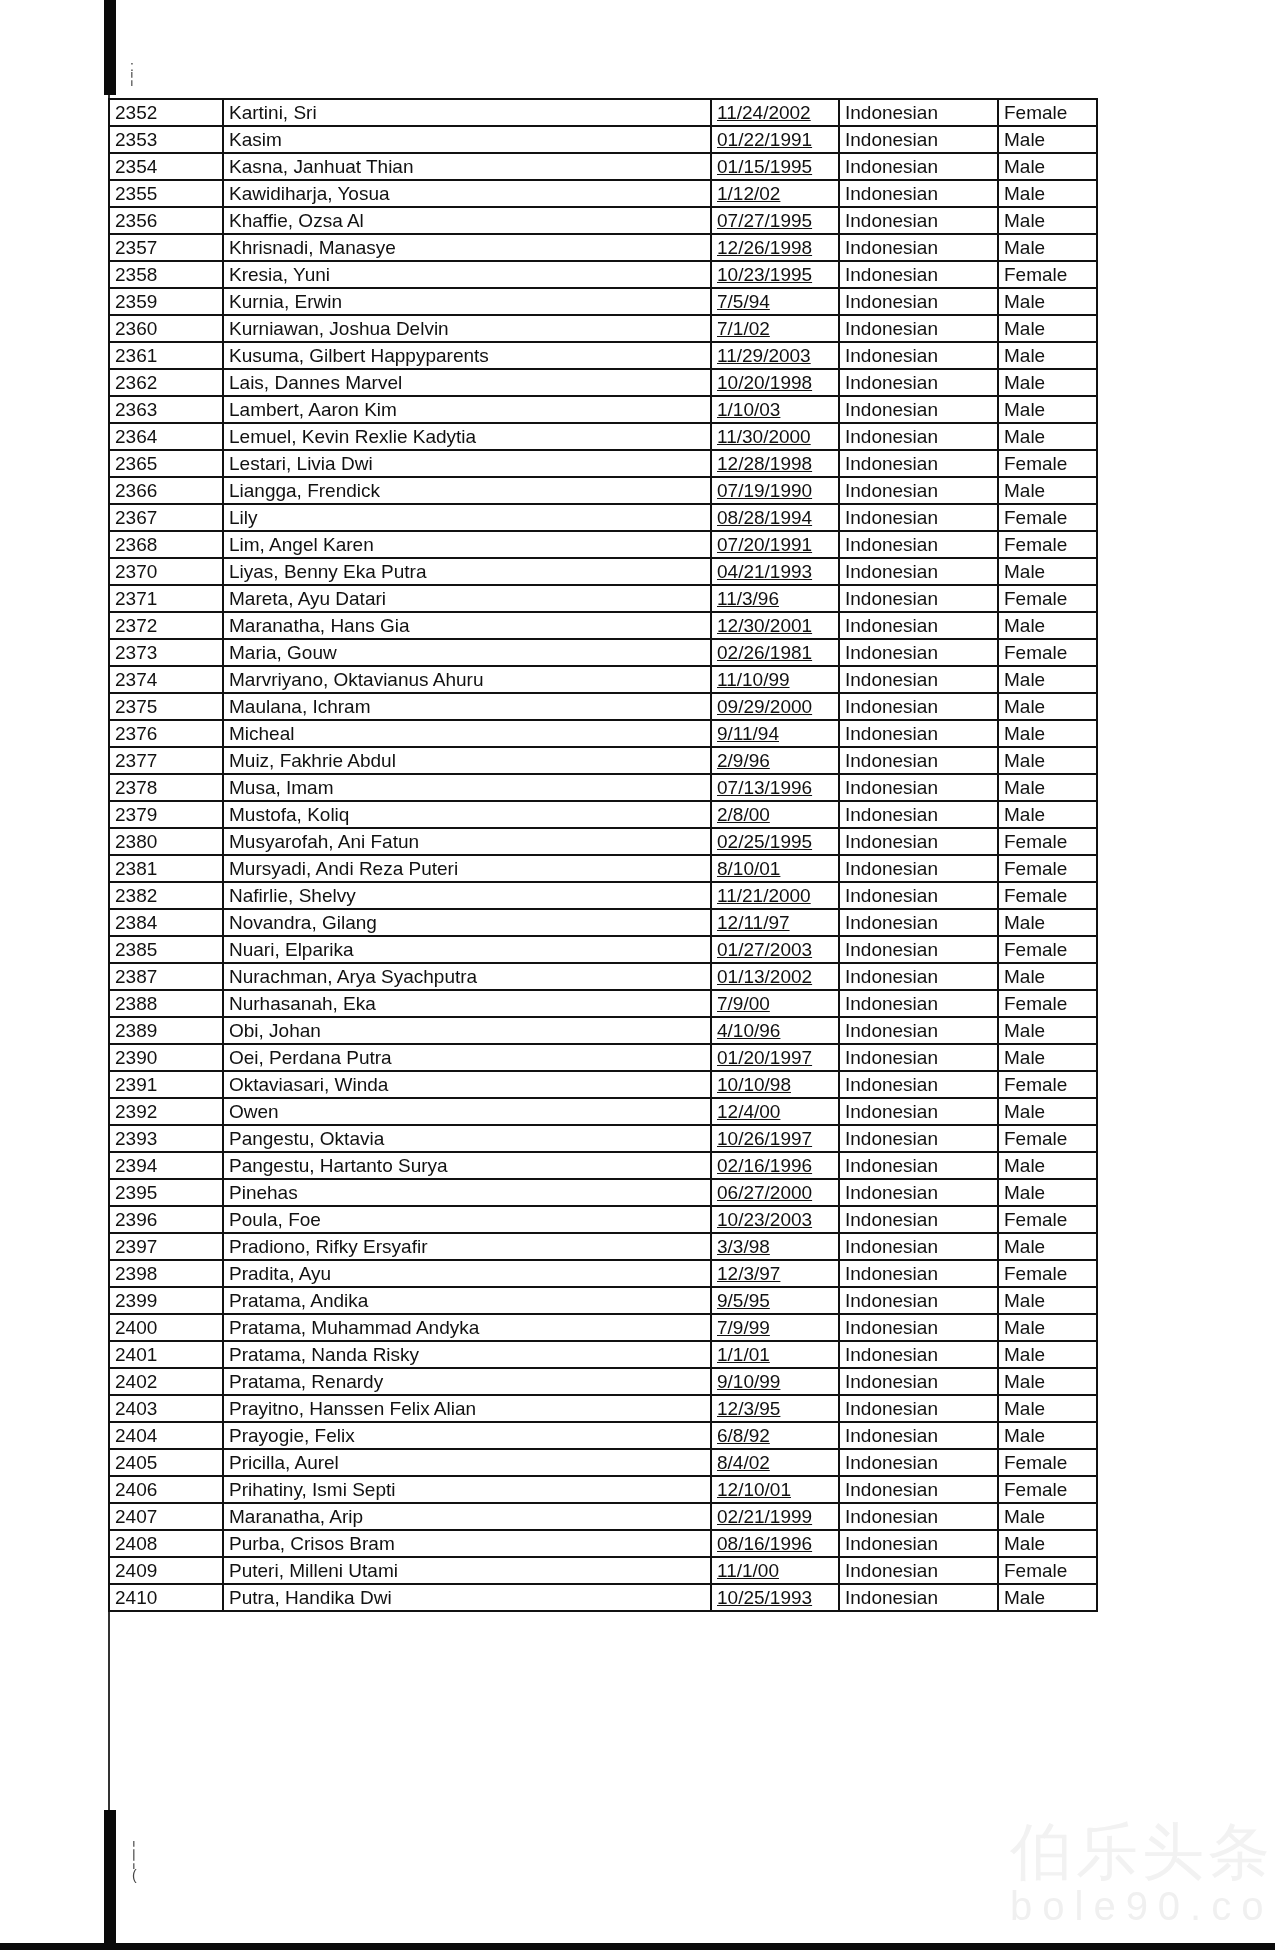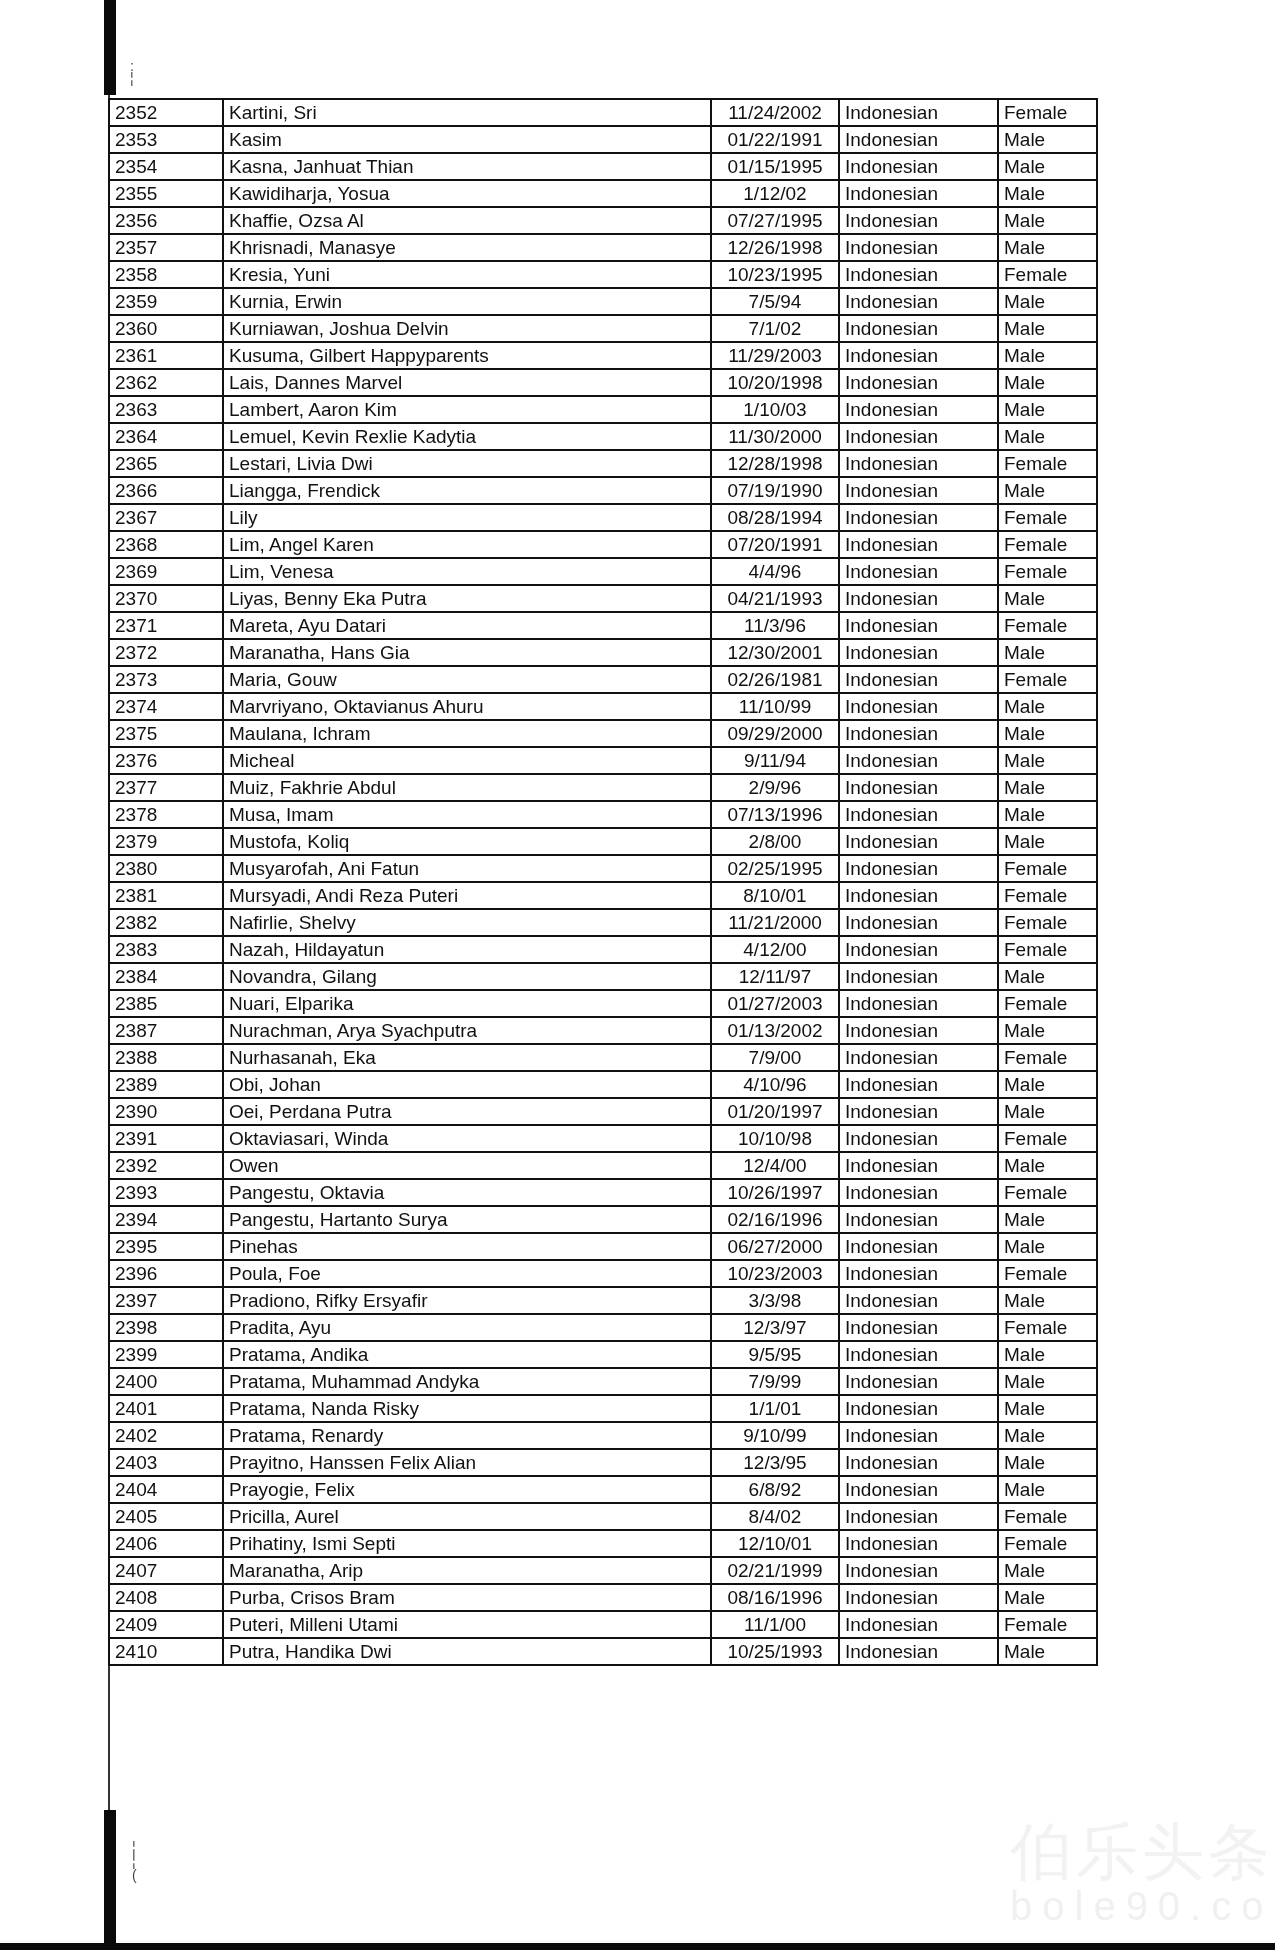--- a/index.html
+++ b/index.html
@@ -21,21 +21,21 @@
   table.roster td {
     border: 2px solid #111; height: 25px; padding: 0 5px; line-height: 25px;
     white-space: nowrap; overflow: hidden;
   }
   table.roster col.c-id { width: 114px; }
   table.roster col.c-name { width: 488px; }
   table.roster col.c-dob { width: 128px; }
   table.roster col.c-nat { width: 159px; }
   table.roster col.c-gen { width: 99px; }
   td.id { padding-left: 30px; }
-  td.dob { text-align: center; }
+  td.dob { text-align: left; text-decoration: underline; }
   .watermark {
     position: absolute; left: 1010px; top: 1820px; font-size: 62px; color: #f2f2f2;
     letter-spacing: 4px; line-height: 64px;
   }
   .watermark .sub { display: block; font-size: 40px; letter-spacing: 10px; line-height: 44px; color: #f0f0f0; }
 </style>
 </head>
 <body>
 
 <div class="left-bar"></div>
@@ -167,27 +167,20 @@
         <td class="gen">Female</td>
       </tr>
       <tr>
         <td class="id">2368</td>
         <td class="name">Lim, Angel Karen</td>
         <td class="dob">07/20/1991</td>
         <td class="nat">Indonesian</td>
         <td class="gen">Female</td>
       </tr>
       <tr>
-        <td class="id">2369</td>
-        <td class="name">Lim, Venesa</td>
-        <td class="dob">4/4/96</td>
-        <td class="nat">Indonesian</td>
-        <td class="gen">Female</td>
-      </tr>
-      <tr>
         <td class="id">2370</td>
         <td class="name">Liyas, Benny Eka Putra</td>
         <td class="dob">04/21/1993</td>
         <td class="nat">Indonesian</td>
         <td class="gen">Male</td>
       </tr>
       <tr>
         <td class="id">2371</td>
         <td class="name">Mareta, Ayu Datari</td>
         <td class="dob">11/3/96</td>
@@ -261,27 +254,20 @@
         <td class="id">2381</td>
         <td class="name">Mursyadi, Andi Reza Puteri</td>
         <td class="dob">8/10/01</td>
         <td class="nat">Indonesian</td>
         <td class="gen">Female</td>
       </tr>
       <tr>
         <td class="id">2382</td>
         <td class="name">Nafirlie, Shelvy</td>
         <td class="dob">11/21/2000</td>
-        <td class="nat">Indonesian</td>
-        <td class="gen">Female</td>
-      </tr>
-      <tr>
-        <td class="id">2383</td>
-        <td class="name">Nazah, Hildayatun</td>
-        <td class="dob">4/12/00</td>
         <td class="nat">Indonesian</td>
         <td class="gen">Female</td>
       </tr>
       <tr>
         <td class="id">2384</td>
         <td class="name">Novandra, Gilang</td>
         <td class="dob">12/11/97</td>
         <td class="nat">Indonesian</td>
         <td class="gen">Male</td>
       </tr>

